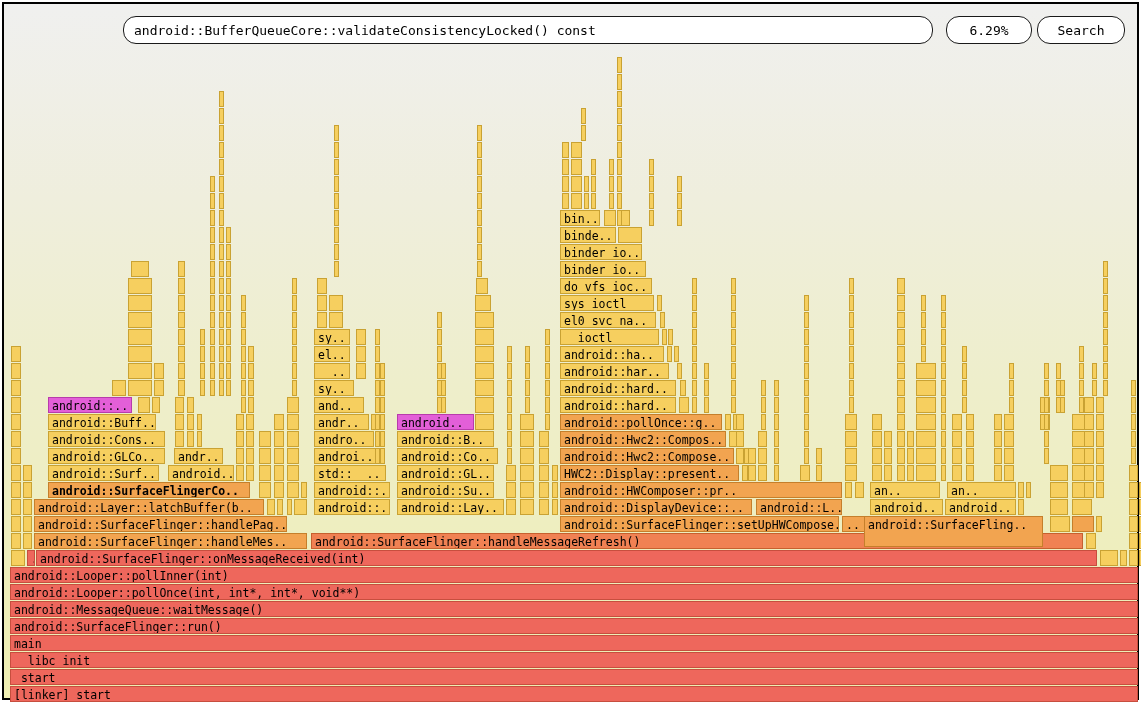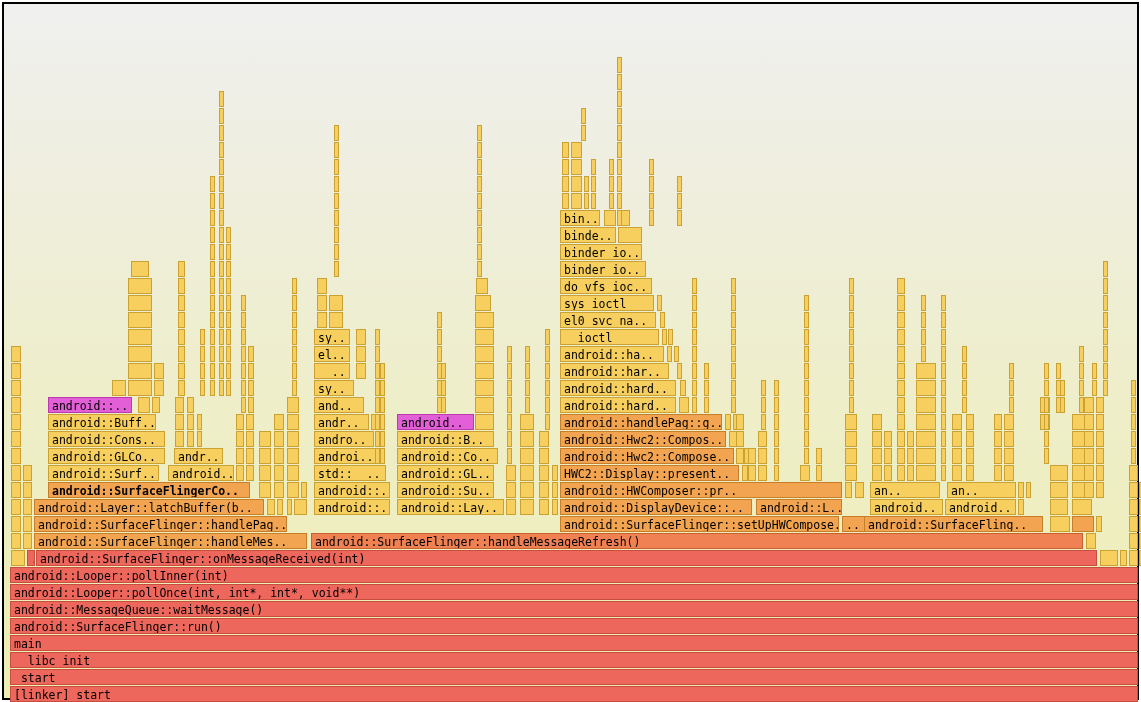--- a/index.html
+++ b/index.html
@@ -48,21 +48,21 @@
         <div class="fr" style="left: 6px; top: 580px; width: 1128px; height: 16px; background: rgb(238, 103, 92); border-color: rgb(199, 78, 62);">android::Looper::pollOnce(int, int*, int*, void**)</div>
         <div class="fr" style="left: 6px; top: 563px; width: 1128px; height: 16px; background: rgb(238, 103, 92); border-color: rgb(199, 78, 62);">android::Looper::pollInner(int)</div>
         <div class="fr" style="left: 7px; top: 546px; width: 14px; height: 16px; background: rgb(246, 207, 95); border-color: rgb(201, 162, 51);">__</div>
         <div class="fr" style="left: 23px; top: 546px; width: 8px; height: 16px; background: rgb(238, 103, 92); border-color: rgb(199, 78, 62);">.</div>
         <div class="fr" style="left: 30px; top: 529px; width: 273px; height: 16px; background: rgb(242, 164, 80); border-color: rgb(197, 127, 43);">android::SurfaceFlinger::handleMes..</div>
         <div class="fr" style="left: 32px; top: 546px; width: 1061px; height: 16px; background: rgb(238, 103, 92); border-color: rgb(199, 78, 62);">android::SurfaceFlinger::onMessageReceived(int)</div>
         <div class="fr" style="left: 307px; top: 529px; width: 772px; height: 16px; background: rgb(240, 129, 83); border-color: rgb(198, 96, 47);">android::SurfaceFlinger::handleMessageRefresh()</div>
         <div class="fr" style="left: 30px; top: 512px; width: 253px; height: 16px; background: rgb(242, 164, 80); border-color: rgb(197, 127, 43);">android::SurfaceFlinger::handlePag..</div>
         <div class="fr" style="left: 556px; top: 512px; width: 279px; height: 16px; background: rgb(242, 164, 80); border-color: rgb(197, 127, 43);">android::SurfaceFlinger::setUpHWCompose..</div>
         <div class="fr" style="left: 838px; top: 512px; width: 23px; height: 16px; background: rgb(242, 164, 80); border-color: rgb(197, 127, 43);">..</div>
-        <div class="fr" style="left: 860px; top: 512px; width: 179px; height: 16px; background: rgb(242, 164, 80); border-color: rgb(197, 127, 43);">android::SurfaceFling..</div>
+        <div class="fr" style="left: 860px; top: 512px; width: 179px; height: 31px; background: rgb(242, 164, 80); border-color: rgb(197, 127, 43);">android::SurfaceFling..</div>
         <div class="fr" style="left: 30px; top: 495px; width: 230px; height: 16px; background: rgb(242, 164, 80); border-color: rgb(197, 127, 43);">android::Layer::latchBuffer(b..</div>
         <div class="fr" style="left: 310px; top: 495px; width: 76px; height: 16px; background: rgb(246, 207, 95); border-color: rgb(201, 162, 51);">android::..</div>
         <div class="fr" style="left: 393px; top: 495px; width: 107px; height: 16px; background: rgb(246, 207, 95); border-color: rgb(201, 162, 51);">android::Lay..</div>
         <div class="fr" style="left: 556px; top: 495px; width: 192px; height: 16px; background: rgb(242, 164, 80); border-color: rgb(197, 127, 43);">android::DisplayDevice::..</div>
         <div class="fr" style="left: 752px; top: 495px; width: 86px; height: 16px; background: rgb(242, 164, 80); border-color: rgb(197, 127, 43);">android::L..</div>
         <div class="fr" style="left: 866px; top: 495px; width: 73px; height: 16px; background: rgb(246, 207, 95); border-color: rgb(201, 162, 51);">android..</div>
         <div class="fr" style="left: 941px; top: 495px; width: 71px; height: 16px; background: rgb(246, 207, 95); border-color: rgb(201, 162, 51);">android..</div>
         <div class="fr" style="left: 44px; top: 478px; width: 202px; height: 16px; background: rgb(242, 164, 80); border-color: rgb(197, 127, 43); font-weight: bold;">android::SurfaceFlingerCo..</div>
         <div class="fr" style="left: 310px; top: 478px; width: 76px; height: 16px; background: rgb(246, 207, 95); border-color: rgb(201, 162, 51);">android::..</div>
         <div class="fr" style="left: 393px; top: 478px; width: 97px; height: 16px; background: rgb(246, 207, 95); border-color: rgb(201, 162, 51);">android::Su..</div>
@@ -79,21 +79,21 @@
         <div class="fr" style="left: 310px; top: 444px; width: 62px; height: 16px; background: rgb(246, 207, 95); border-color: rgb(201, 162, 51);">androi..</div>
         <div class="fr" style="left: 393px; top: 444px; width: 101px; height: 16px; background: rgb(246, 207, 95); border-color: rgb(201, 162, 51);">android::Co..</div>
         <div class="fr" style="left: 556px; top: 444px; width: 174px; height: 16px; background: rgb(242, 164, 80); border-color: rgb(197, 127, 43);">android::Hwc2::Compose..</div>
         <div class="fr" style="left: 44px; top: 427px; width: 117px; height: 16px; background: rgb(246, 207, 95); border-color: rgb(201, 162, 51);">android::Cons..</div>
         <div class="fr" style="left: 310px; top: 427px; width: 60px; height: 16px; background: rgb(246, 207, 95); border-color: rgb(201, 162, 51);">andro..</div>
         <div class="fr" style="left: 393px; top: 427px; width: 97px; height: 16px; background: rgb(246, 207, 95); border-color: rgb(201, 162, 51);">android::B..</div>
         <div class="fr" style="left: 556px; top: 427px; width: 166px; height: 16px; background: rgb(242, 164, 80); border-color: rgb(197, 127, 43);">android::Hwc2::Compos..</div>
         <div class="fr" style="left: 44px; top: 410px; width: 108px; height: 16px; background: rgb(246, 207, 95); border-color: rgb(201, 162, 51);">android::Buff..</div>
         <div class="fr" style="left: 310px; top: 410px; width: 55px; height: 16px; background: rgb(246, 207, 95); border-color: rgb(201, 162, 51);">andr..</div>
         <div class="fr" style="left: 393px; top: 410px; width: 77px; height: 16px; background: rgb(227, 95, 216); border-color: rgb(184, 59, 171);">android..</div>
-        <div class="fr" style="left: 556px; top: 410px; width: 162px; height: 16px; background: rgb(242, 164, 80); border-color: rgb(197, 127, 43);">android::handlePag::g..</div>
+        <div class="fr" style="left: 556px; top: 410px; width: 162px; height: 16px; background: rgb(242, 164, 80); border-color: rgb(197, 127, 43);">android::pollOnce::g..</div>
         <div class="fr" style="left: 44px; top: 393px; width: 84px; height: 16px; background: rgb(227, 95, 216); border-color: rgb(184, 59, 171);">android::..</div>
         <div class="fr" style="left: 310px; top: 393px; width: 50px; height: 16px; background: rgb(246, 207, 95); border-color: rgb(201, 162, 51);">and..</div>
         <div class="fr" style="left: 556px; top: 393px; width: 116px; height: 16px; background: rgb(246, 207, 95); border-color: rgb(201, 162, 51);">android::hard..</div>
         <div class="fr" style="left: 310px; top: 376px; width: 40px; height: 16px; background: rgb(246, 207, 95); border-color: rgb(201, 162, 51);">sy..</div>
         <div class="fr" style="left: 556px; top: 376px; width: 116px; height: 16px; background: rgb(246, 207, 95); border-color: rgb(201, 162, 51);">android::hard..</div>
         <div class="fr" style="left: 310px; top: 359px; width: 36px; height: 16px; background: rgb(246, 207, 95); border-color: rgb(201, 162, 51);">__..</div>
         <div class="fr" style="left: 556px; top: 359px; width: 109px; height: 16px; background: rgb(246, 207, 95); border-color: rgb(201, 162, 51);">android::har..</div>
         <div class="fr" style="left: 310px; top: 342px; width: 36px; height: 16px; background: rgb(246, 207, 95); border-color: rgb(201, 162, 51);">el..</div>
         <div class="fr" style="left: 556px; top: 342px; width: 104px; height: 16px; background: rgb(246, 207, 95); border-color: rgb(201, 162, 51);">android::ha..</div>
         <div class="fr" style="left: 310px; top: 325px; width: 36px; height: 16px; background: rgb(246, 207, 95); border-color: rgb(201, 162, 51);">sy..</div>
@@ -587,15 +587,20 @@
         <div class="fr" style="left: 1127px; top: 410px; width: 5px; height: 16px; background: rgb(246, 207, 95); border-color: rgb(201, 162, 51);"></div>
         <div class="fr" style="left: 1127px; top: 393px; width: 5px; height: 16px; background: rgb(246, 207, 95); border-color: rgb(201, 162, 51);"></div>
         <div class="fr" style="left: 1127px; top: 376px; width: 5px; height: 16px; background: rgb(246, 207, 95); border-color: rgb(201, 162, 51);"></div>
         <div class="fr" style="left: 1135px; top: 546px; width: 3px; height: 16px; background: rgb(246, 207, 95); border-color: rgb(201, 162, 51);"></div>
         <div class="fr" style="left: 1135px; top: 529px; width: 3px; height: 16px; background: rgb(246, 207, 95); border-color: rgb(201, 162, 51);"></div>
         <div class="fr" style="left: 1135px; top: 512px; width: 3px; height: 16px; background: rgb(246, 207, 95); border-color: rgb(201, 162, 51);"></div>
         <div class="fr" style="left: 1135px; top: 495px; width: 3px; height: 16px; background: rgb(246, 207, 95); border-color: rgb(201, 162, 51);"></div>
         <div class="fr" style="left: 1135px; top: 478px; width: 3px; height: 16px; background: rgb(246, 207, 95); border-color: rgb(201, 162, 51);"></div>
       </div>
 
+    <div class="controls">
+      <input class="search-input" type="text" value="android::BufferQueueCore::validateConsistencyLocked() const" style="">
+      <div class="btn btn-pct">6.29%</div>
+      <div class="btn btn-search">Search</div>
+    </div>
 
   </div>
 </div>
 
 </body></html>

